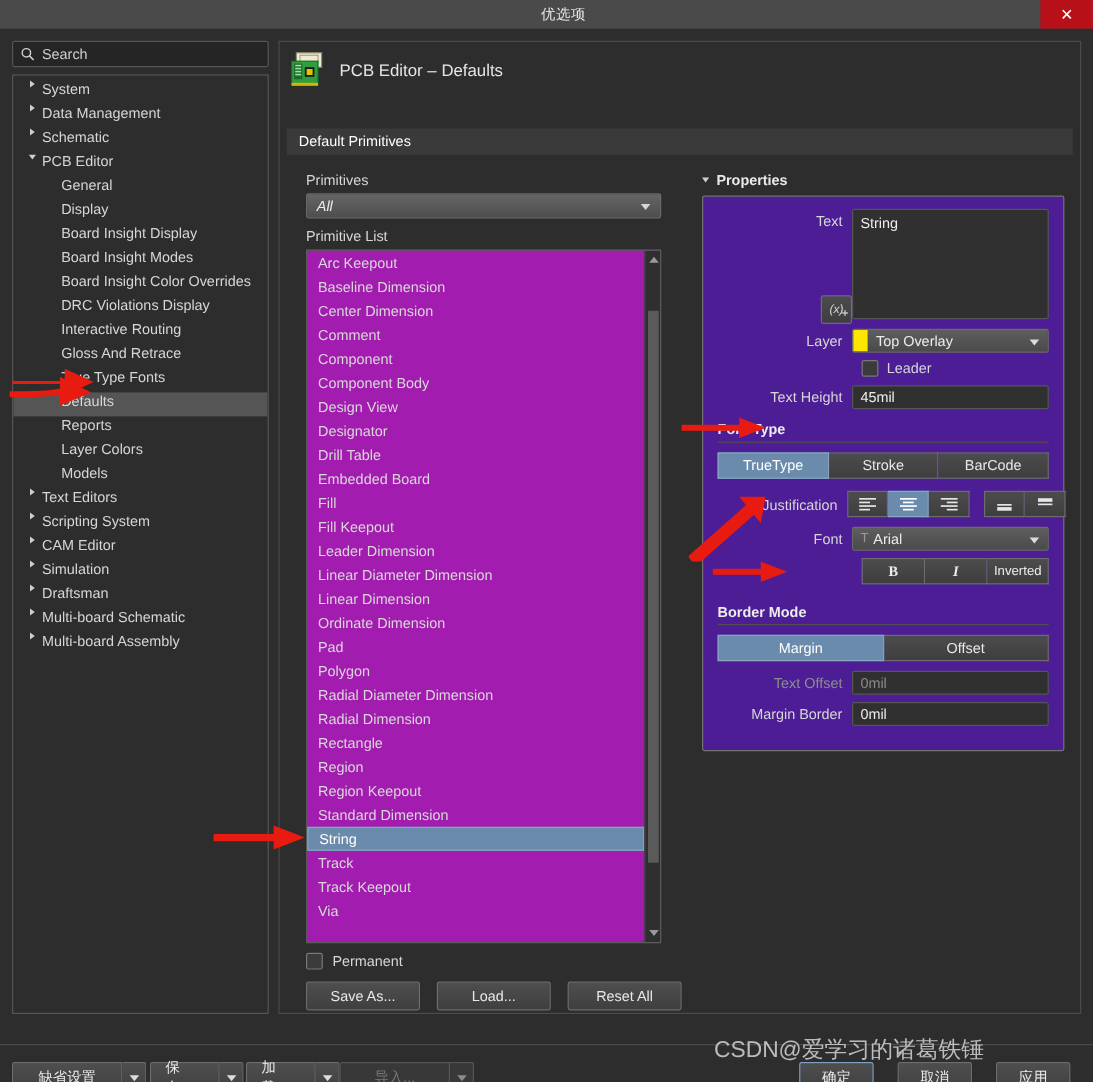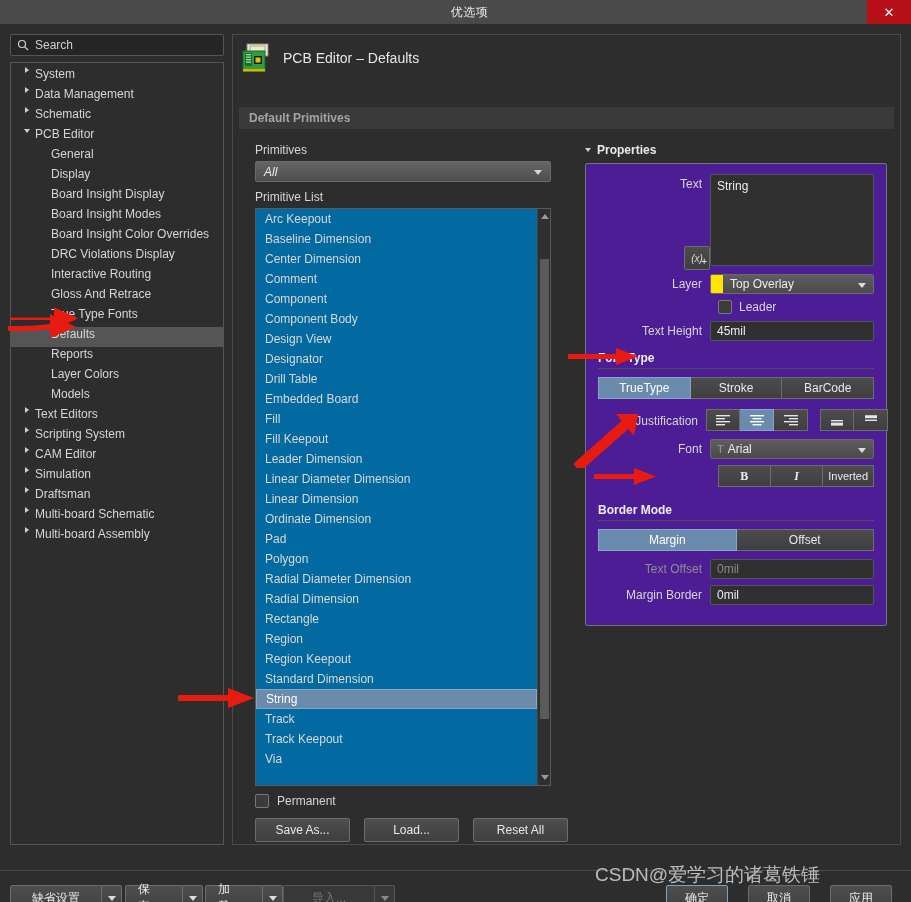--- a/index.html
+++ b/index.html
@@ -81,40 +81,40 @@
   .page-header {
     position: absolute; left: 8px; top: 8px; display: flex; align-items: center; gap: 10px;
   }
   .pcb-icon { width: 32px; height: 30px; position: relative; }
   .page-title { color: #e6e6e6; font-size: 14px; }
 
   .section-bar {
     position: absolute; left: 6px; top: 72px; width: 655px; height: 22px;
     background: #3a3a3a; display: flex; align-items: center; padding-left: 10px;
   }
-  .section-bar span { color: #a3a3a3; font-size: 12px; font-weight: bold; }
+  .section-bar span { color: #ffffff; font-size: 12px; font-weight: normal; }
 
   
   .prim-col { position: absolute; left: 22px; top: 108px; width: 318px; }
   .fld-label { color: #d6d6d6; font-size: 12px; margin-bottom: 4px; }
   .combo {
     position: relative; width: 296px; height: 21px;
     background: linear-gradient(#656565,#4e4e4e);
     border: 1px solid #6a6a6a; border-radius: 2px;
     display: flex; align-items: center; padding-left: 8px;
     color: #ececec; font-size: 12px; cursor: pointer; font-style: italic;
   }
   .combo .caret {
     position: absolute; right: 8px; top: 8px;
     width: 0; height: 0; border-top: 5px solid #d6d6d6;
     border-left: 4.5px solid transparent; border-right: 4.5px solid transparent;
   }
   .prim-list {
     position: relative; width: 296px; height: 578px;
-    background: #0369a1; border: 1px solid #5a5a5a; overflow: hidden;
+    background: #a21caf; border: 1px solid #5a5a5a; overflow: hidden;
   }
   .prim-scroll { position: absolute; left: 0; top: 0; right: 13px; top: 0; }
   .prim-row {
     height: 20px; line-height: 20px; padding-left: 9px;
     color: #d8d8d8; font-size: 12px; white-space: nowrap; cursor: pointer;
   }
   .prim-row.selected { background: #6a8bac; color: #ffffff; border: 1px solid #87a5c2; height: 20px; line-height: 18px; }
   .sbar {
     position: absolute; right: 0; top: 0; width: 13px; height: 100%;
     background: #2f2f2f; border-left: 1px solid #444;

